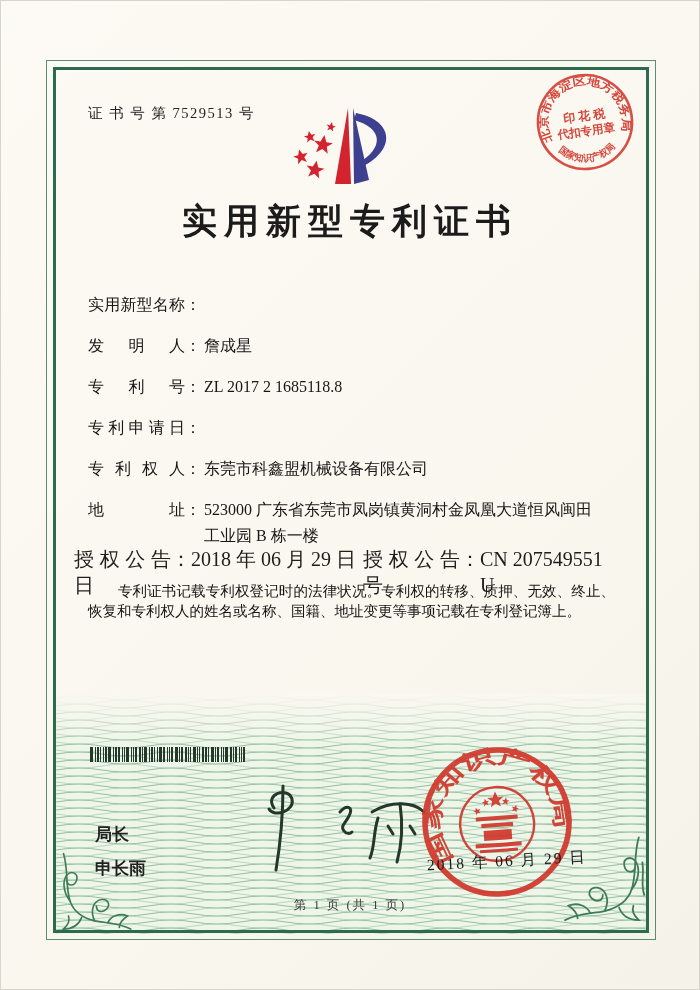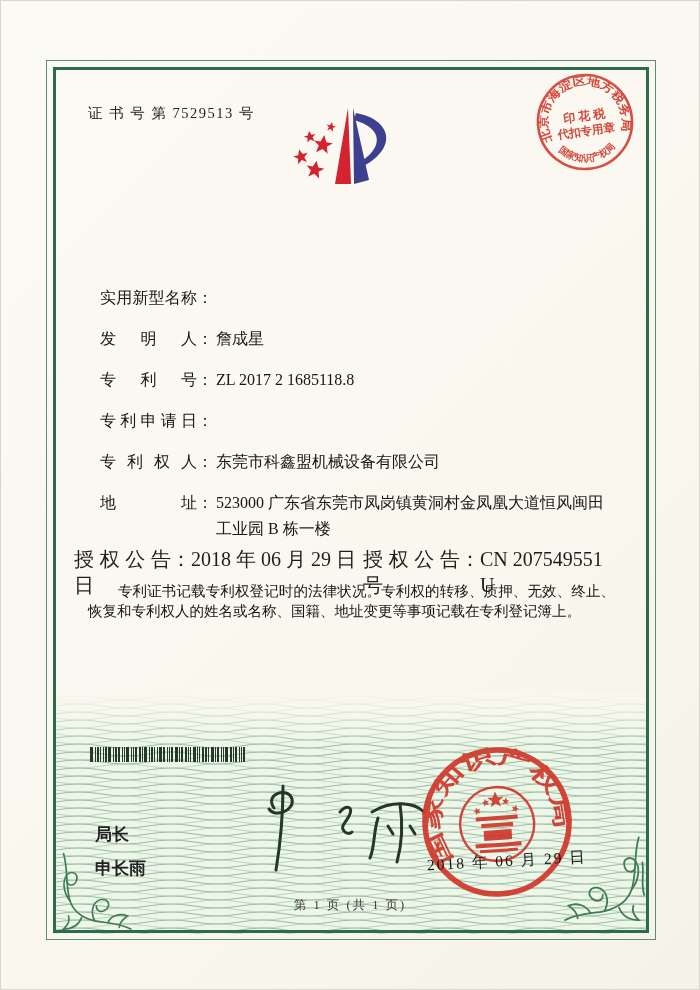--- a/index.html
+++ b/index.html
@@ -9,21 +9,21 @@
         box-shadow:inset 0 0 0 1px #d8d5cc;}
   .frame-outer{position:absolute;left:46px;top:60px;right:44px;bottom:50px;
         border:1.5px solid #5d8c6f;pointer-events:none;}
   .frame-inner{position:absolute;left:53px;top:67px;right:51px;bottom:57px;
         border:3px solid #2d6b4d;pointer-events:none;}
   .cert-no{position:absolute;left:88px;top:104px;font-size:14.5px;letter-spacing:1.5px;color:#232323;}
   .logo{position:absolute;left:290px;top:104px;}
   .stamp-top{position:absolute;left:531px;top:68px;transform:rotate(-8deg);}
   .title{position:absolute;left:0;top:198px;width:100%;text-align:center;
         font-size:35px;font-weight:600;letter-spacing:7px;color:#1b1b1b;}
-  .fields{position:absolute;left:88px;top:285px;width:540px;font-size:16px;color:#171717;margin-left:12px;}
+  .fields{position:absolute;left:88px;top:292px;width:540px;font-size:16px;color:#171717;}
   .field-row{display:flex;margin-bottom:15px;line-height:26px;}
   .f-label{width:97px;text-align:justify;text-align-last:justify;flex:0 0 97px;}
   .f-colon{flex:0 0 19px;}
   .f-value{flex:1;}
   .addr-wrap .line2{display:block;}
   .grant-row{position:absolute;left:74px;top:546px;width:545px;display:flex;font-size:20px;line-height:26px;}
   .grant-left{display:flex;width:289px;}
   .grant-right{display:flex;flex:1;}
   .paras{position:absolute;left:88px;top:582px;width:527px;font-size:14.5px;line-height:19.8px;
         text-align:justify;color:#141414;}
@@ -117,20 +117,21 @@
     <text font-size="10.5" fill="#d5453a" font-weight="bold">
       <textPath href="#arcTop" startOffset="2" textLength="146" lengthAdjust="spacingAndGlyphs">北京市海淀区地方税务局</textPath>
     </text>
     <text font-size="9.5" fill="#d5453a" font-weight="bold">
       <textPath href="#arcBot" startOffset="1" textLength="64" lengthAdjust="spacingAndGlyphs">国家知识产权局</textPath>
     </text>
     <text x="0" y="-2" text-anchor="middle" font-size="12" fill="#d5453a" font-weight="bold">印 花 税</text>
     <text x="0" y="13" text-anchor="middle" font-size="11.5" fill="#d5453a" font-weight="bold">代扣专用章</text>
   </svg>
 
+  <div class="title">实用新型专利证书</div>
 
   <div class="fields">
     <div class="field-row">
       <span class="f-label">实用新型名称</span>
         <span class="f-colon">：</span>
     </div>
     <div class="field-row">
       <span class="f-label">发明人</span>
         <span class="f-colon">：</span>
       <span class="f-value">詹成星</span>

